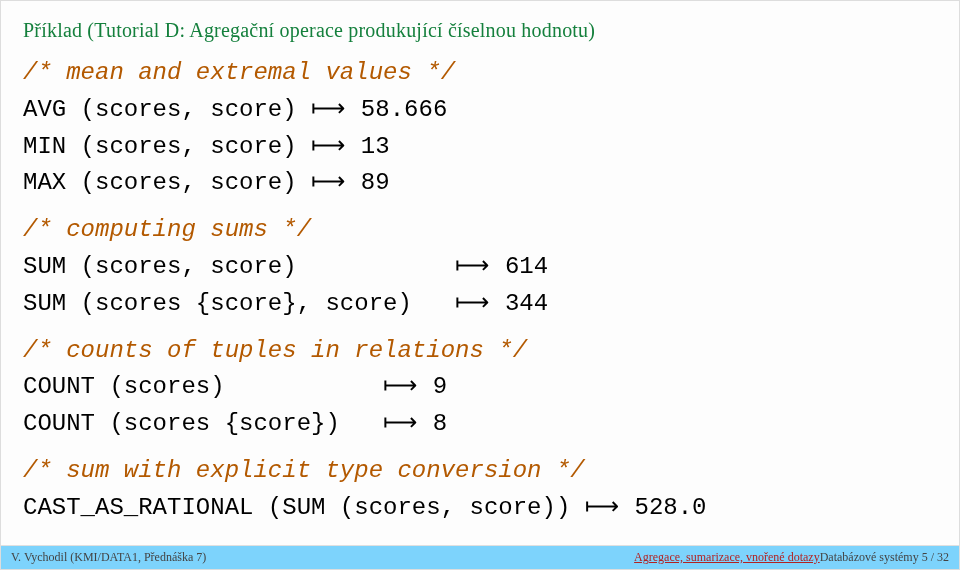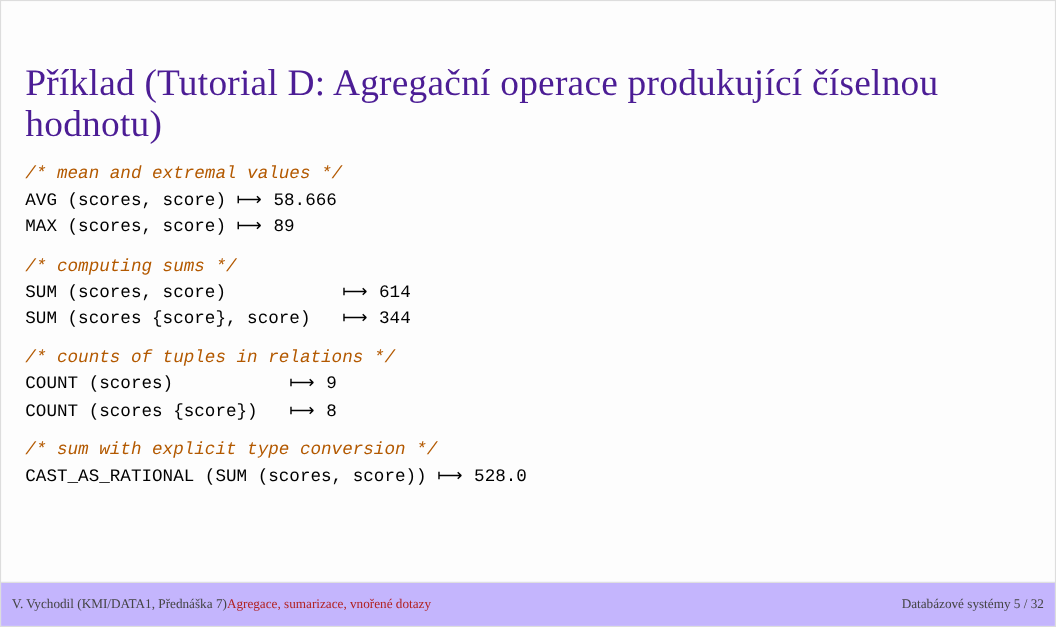--- a/index.html
+++ b/index.html
@@ -8,71 +8,71 @@
     height: 570px;
     background: #fdfdfd;
     font-family: Georgia, 'Times New Roman', serif;
     position: relative;
     border: 1px solid #ddd;
   }
   .slide {
     padding: 18px 22px 0 22px;
   }
   .title {
-    color: #4c1d95;
-    font-size: 34px;
+    color: #15803d;
+    font-size: 20px;
     font-weight: normal;
     margin-bottom: 14px;
     letter-spacing: 0.2px;
-    margin-top: 38px;
   }
   .code-block {
     font-family: 'Courier New', monospace;
-    font-size: 16px;
+    font-size: 24px;
     line-height: 1.45;
     color: #000;
   }
   .comment {
     color: #b35900;
     font-style: italic;
   }
   .line { white-space: pre; }
   .eval {
     font-family: Georgia, serif;
     letter-spacing: 1px;
   }
   .section-gap { height: 12px; }
   .footer {
     position: absolute;
     bottom: 0;
     left: 0;
     right: 0;
-    height: 40px;
-    background: #c4b5fd;
+    height: 24px;
+    background: #7dd3fc;
     border-top: 1px solid #e0e0e0;
     display: flex;
     align-items: center;
     font-size: 12px;
     color: #444;
     padding: 0 10px;
   }
   .footer-left { flex: 0 0 auto; }
-  .footer-center { flex: 1; text-align: left; color: #b22222; }
+  .footer-center { flex: 1; text-align: right; color: #b22222; text-decoration: underline; }
   .footer-right { flex: 0 0 auto; text-align: center; }
 </style>
 </head>
 <body>
 
 <div class="slide">
   <h1 class="title">Příklad (Tutorial D: Agregační operace produkující číselnou hodnotu)</h1>
 
   <div class="code-block">
 
     <div class="line comment">/* mean and extremal values */</div>
     <div class="line"><span>AVG (scores, score)</span> <span class="eval">⟼</span><span> 58.666</span></div>
+    <div class="line"><span>MIN (scores, score)</span> <span class="eval">⟼</span><span> 13</span></div>
     <div class="line"><span>MAX (scores, score)</span> <span class="eval">⟼</span><span> 89</span></div>
 
     <div class="section-gap"></div>
 
     <div class="line comment">/* computing sums */</div>
     <div class="line"><span>SUM (scores, score)          </span> <span class="eval">⟼</span><span> 614</span></div>
     <div class="line"><span>SUM (scores {score}, score)  </span> <span class="eval">⟼</span><span> 344</span></div>
 
     <div class="section-gap"></div>
 

